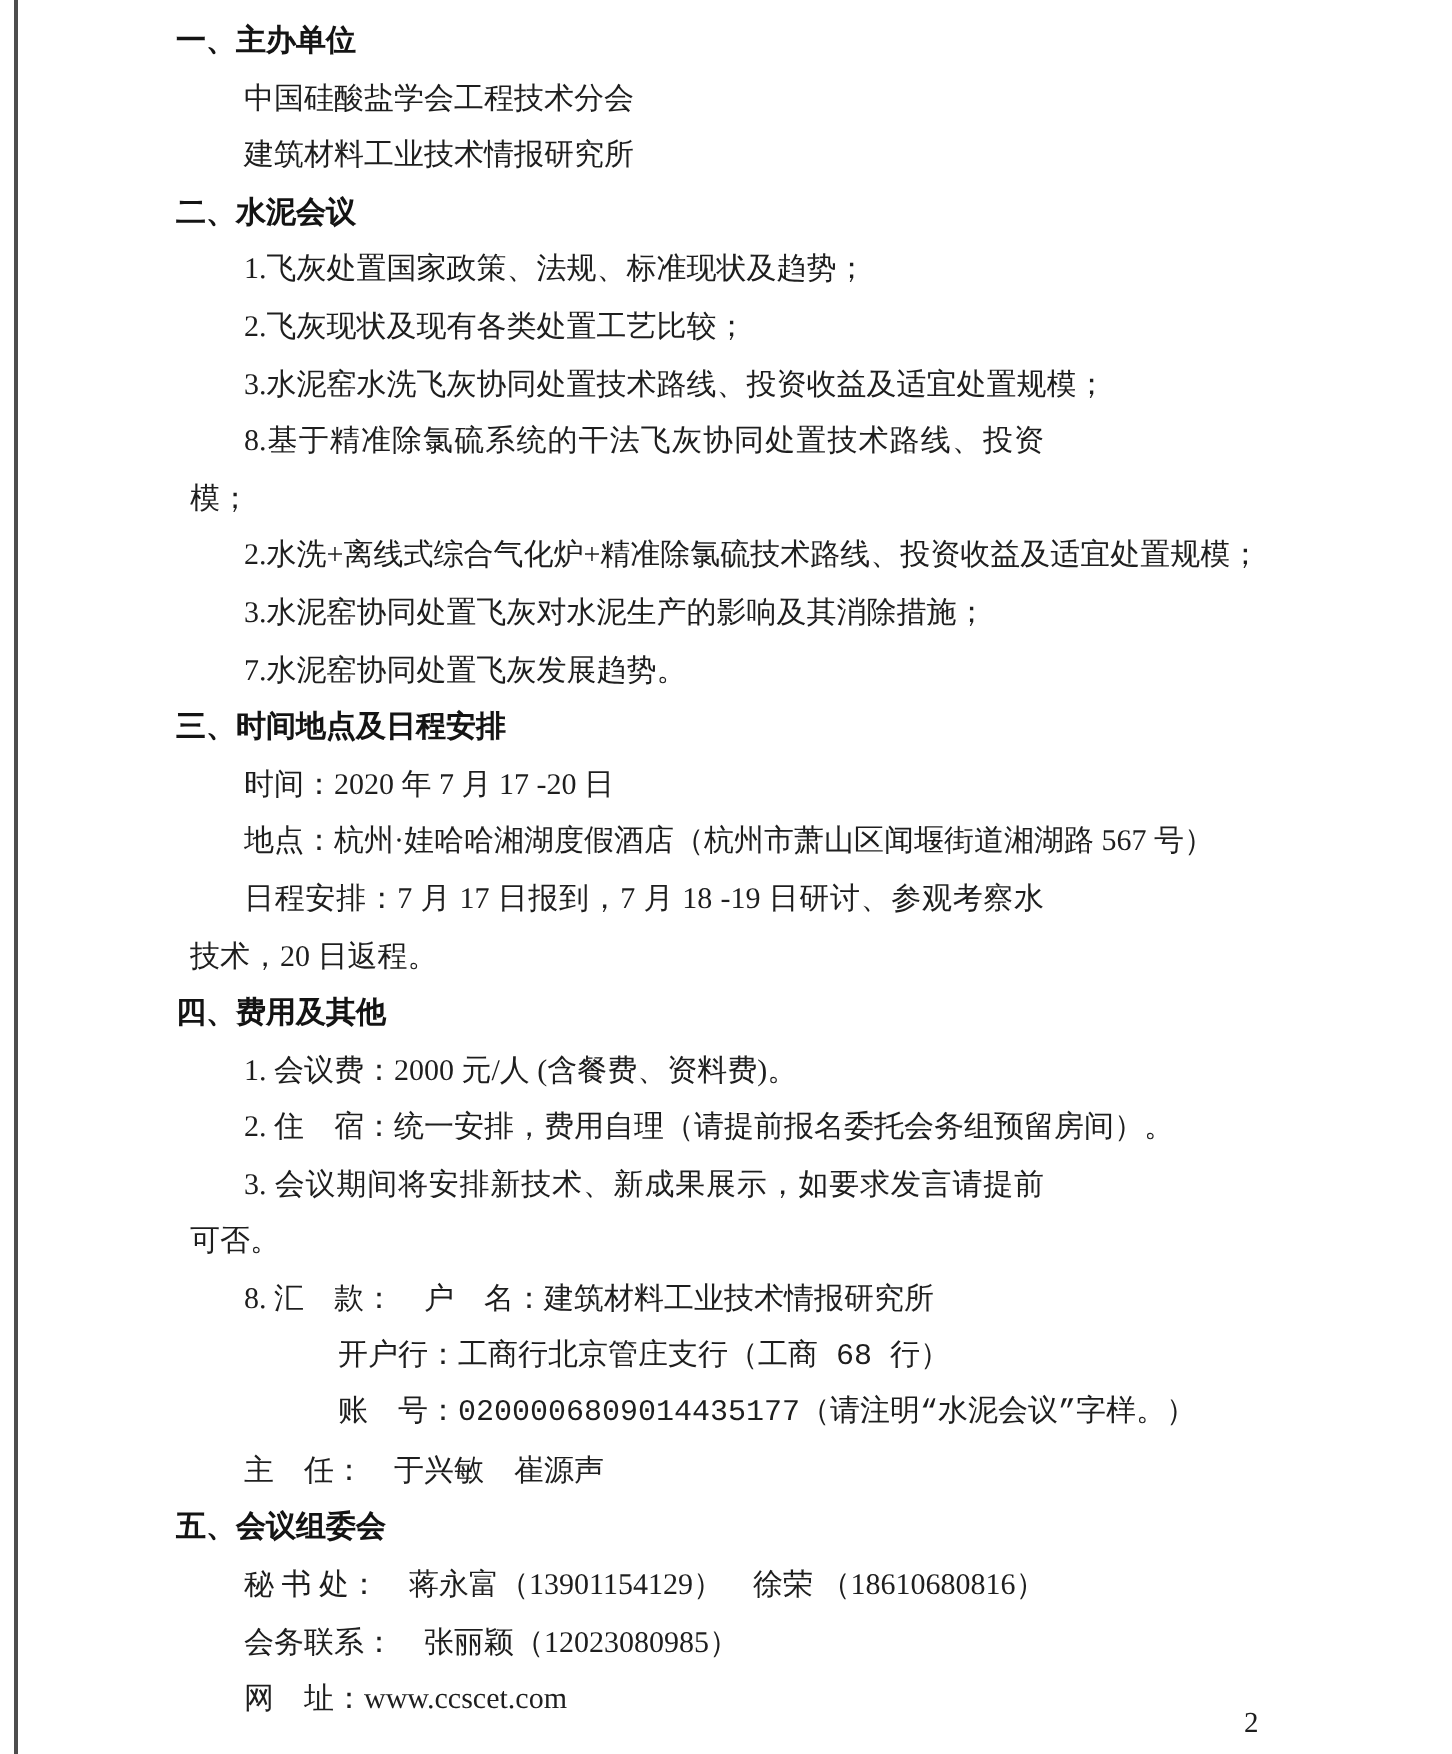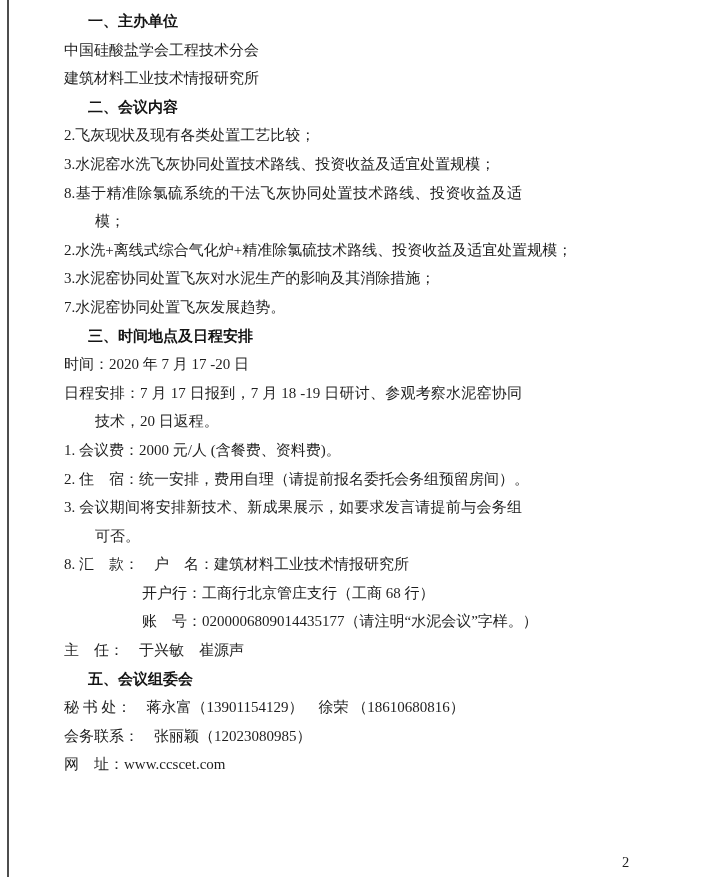--- a/index.html
+++ b/index.html
@@ -18,23 +18,23 @@
   }
   .content {
     position:absolute; left:0; top:7px;
     width:582px;
     box-sizing:border-box;
     padding:0 60px 0 64px;
     font-size:15px;
   }
   .ln { line-height:28.6px; white-space:pre; }
   .h { font-weight:bold; margin-left:24px; color:#141414; }
-  .b { }
+  .b { margin-left:58px; }
   .c { margin-left:31px; }
-  .i { margin-left:78px; }
+  .i { margin-left:105px;font-family:Liberation Mono, monospace; }
   .stretch {
     white-space:normal;
     text-align:justify;
     text-align-last:justify;
     overflow:hidden;
     height:28.6px;
   }
   .page-num {
     position:absolute;
     left:622px; top:852px;
@@ -46,34 +46,37 @@
 </head>
 <body>
 
 <div class="page-edge"></div>
 
 <div class="content">
   <div class="ln h">一、主办单位</div>
   <div class="ln b">中国硅酸盐学会工程技术分会</div>
   <div class="ln b">建筑材料工业技术情报研究所</div>
 
-  <div class="ln h">二、会议内容</div>
+  <div class="ln h">二、水泥会议</div>
+  <div class="ln b">1.飞灰处置国家政策、法规、标准现状及趋势；</div>
   <div class="ln b">2.飞灰现状及现有各类处置工艺比较；</div>
   <div class="ln b">3.水泥窑水洗飞灰协同处置技术路线、投资收益及适宜处置规模；</div>
   <div class="ln b stretch">8.基于精准除氯硫系统的干法飞灰协同处置技术路线、投资收益及适宜处置规</div>
   <div class="ln c">模；</div>
   <div class="ln b">2.水洗+离线式综合气化炉+精准除氯硫技术路线、投资收益及适宜处置规模；</div>
   <div class="ln b">3.水泥窑协同处置飞灰对水泥生产的影响及其消除措施；</div>
   <div class="ln b">7.水泥窑协同处置飞灰发展趋势。</div>
 
   <div class="ln h">三、时间地点及日程安排</div>
   <div class="ln b">时间：2020 年 7 月 17 -20 日</div>
+  <div class="ln b">地点：杭州·娃哈哈湘湖度假酒店（杭州市萧山区闻堰街道湘湖路 567 号）</div>
   <div class="ln b stretch">日程安排：7 月 17 日报到，7 月 18 -19 日研讨、参观考察水泥窑协同处置飞灰</div>
   <div class="ln c">技术，20 日返程。</div>
 
+  <div class="ln h">四、费用及其他</div>
   <div class="ln b">1. 会议费：2000 元/人 (含餐费、资料费)。</div>
   <div class="ln b">2. 住　宿：统一安排，费用自理（请提前报名委托会务组预留房间）。</div>
   <div class="ln b stretch">3. 会议期间将安排新技术、新成果展示，如要求发言请提前与会务组联系确定</div>
   <div class="ln c">可否。</div>
   <div class="ln b">8. 汇　款：　户　名：建筑材料工业技术情报研究所</div>
   <div class="ln i">开户行：工商行北京管庄支行（工商 68 行）</div>
   <div class="ln i">账　号：0200006809014435177（请注明“水泥会议”字样。）</div>
 
   <div class="ln b">主　任：　于兴敏　崔源声</div>
   <div class="ln h">五、会议组委会</div>

